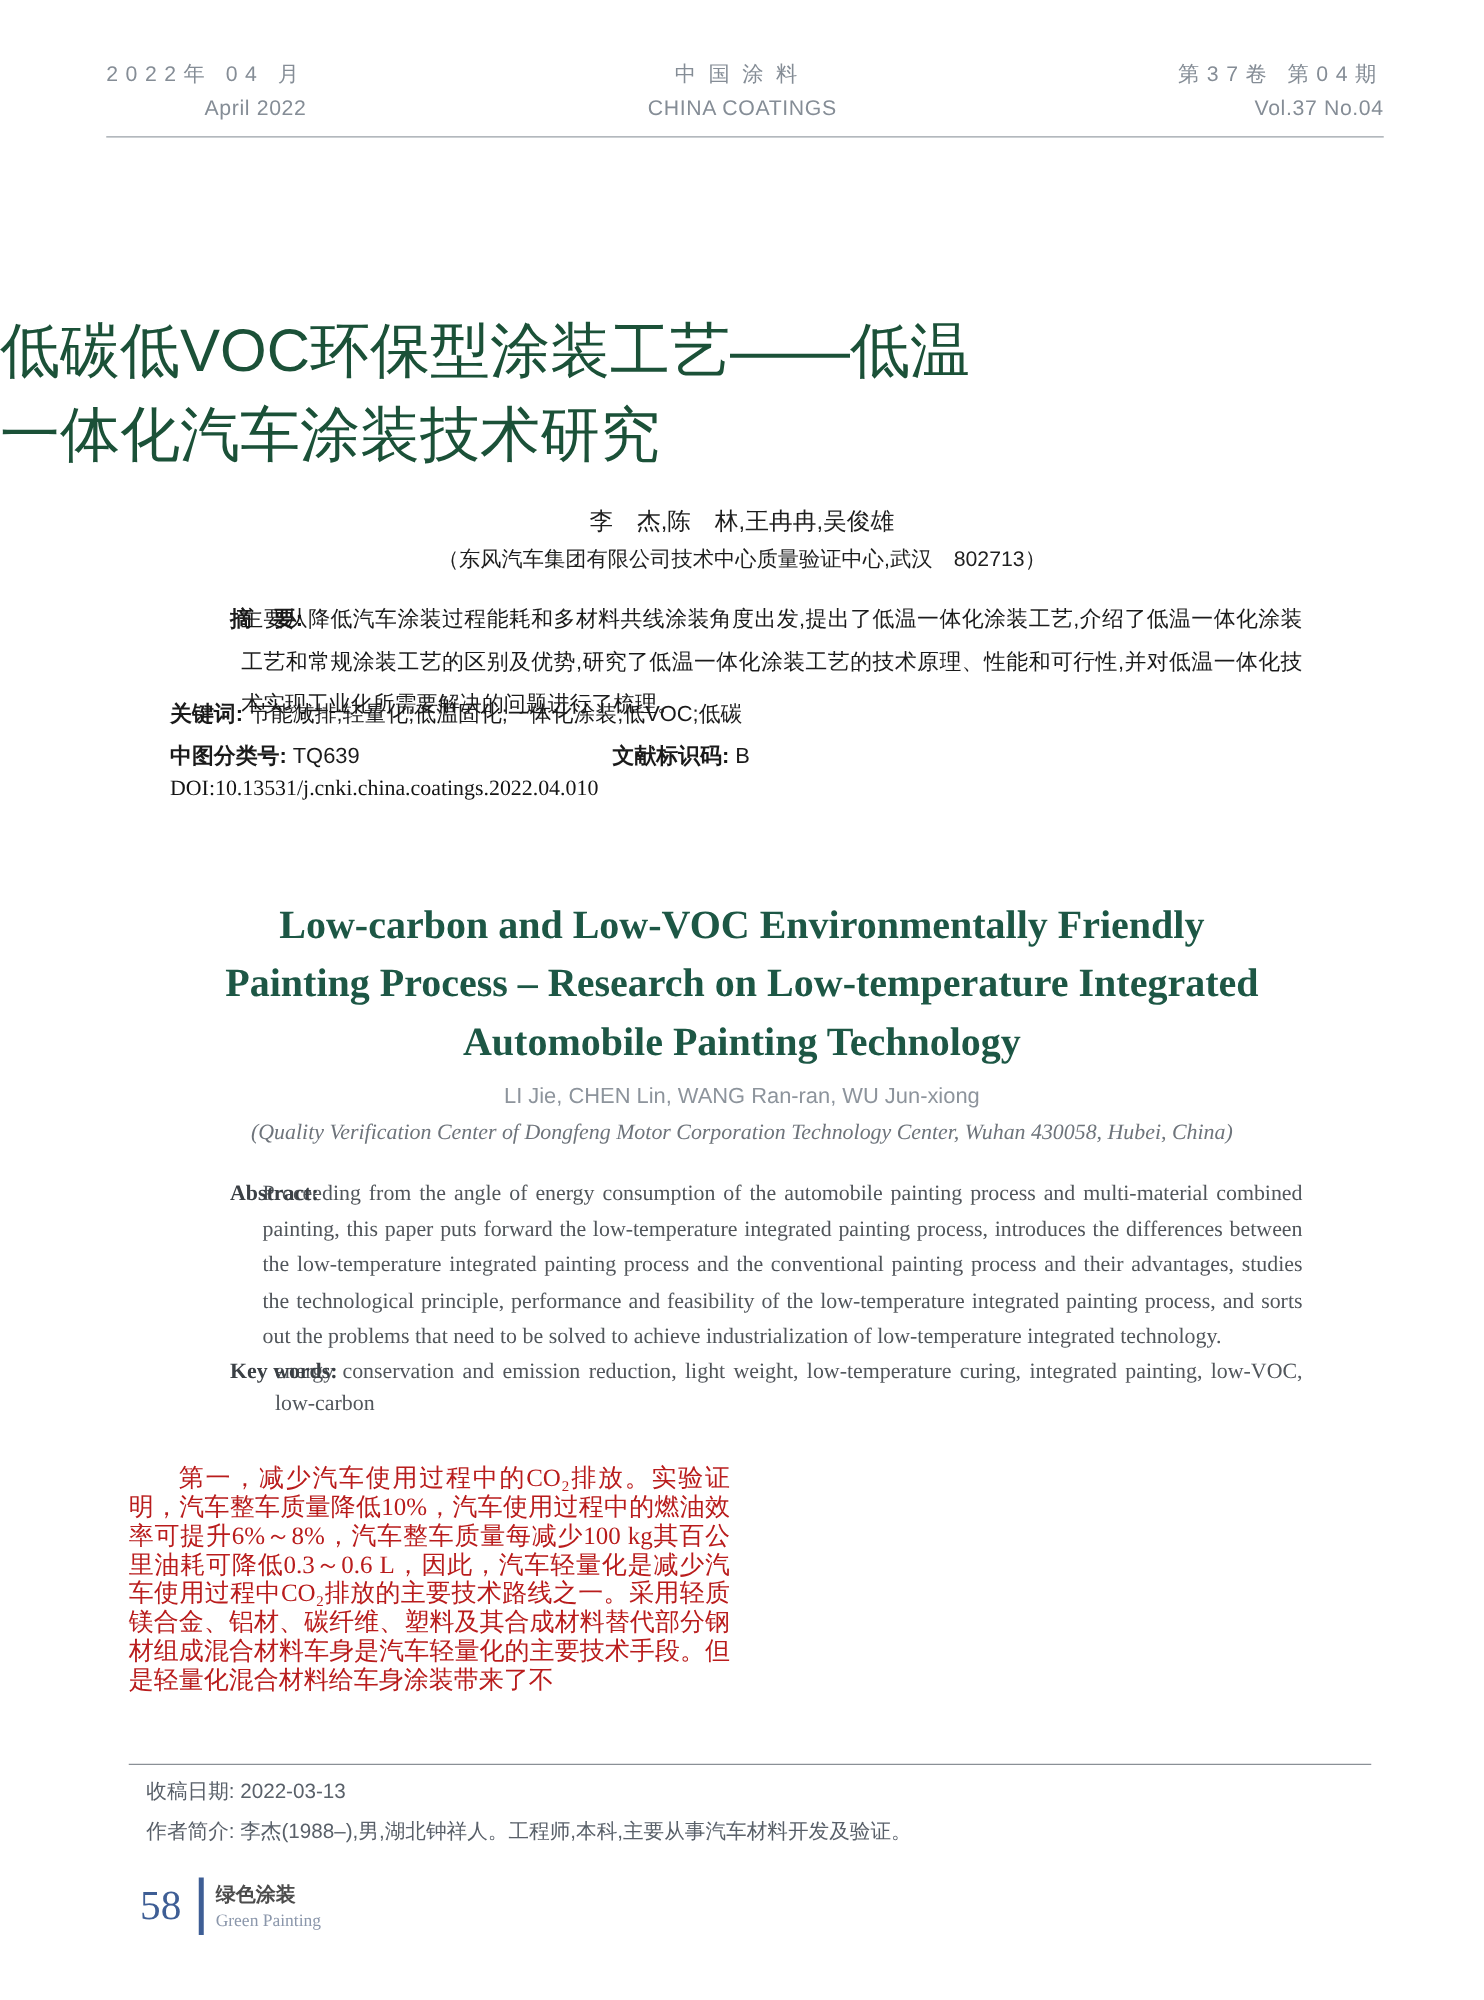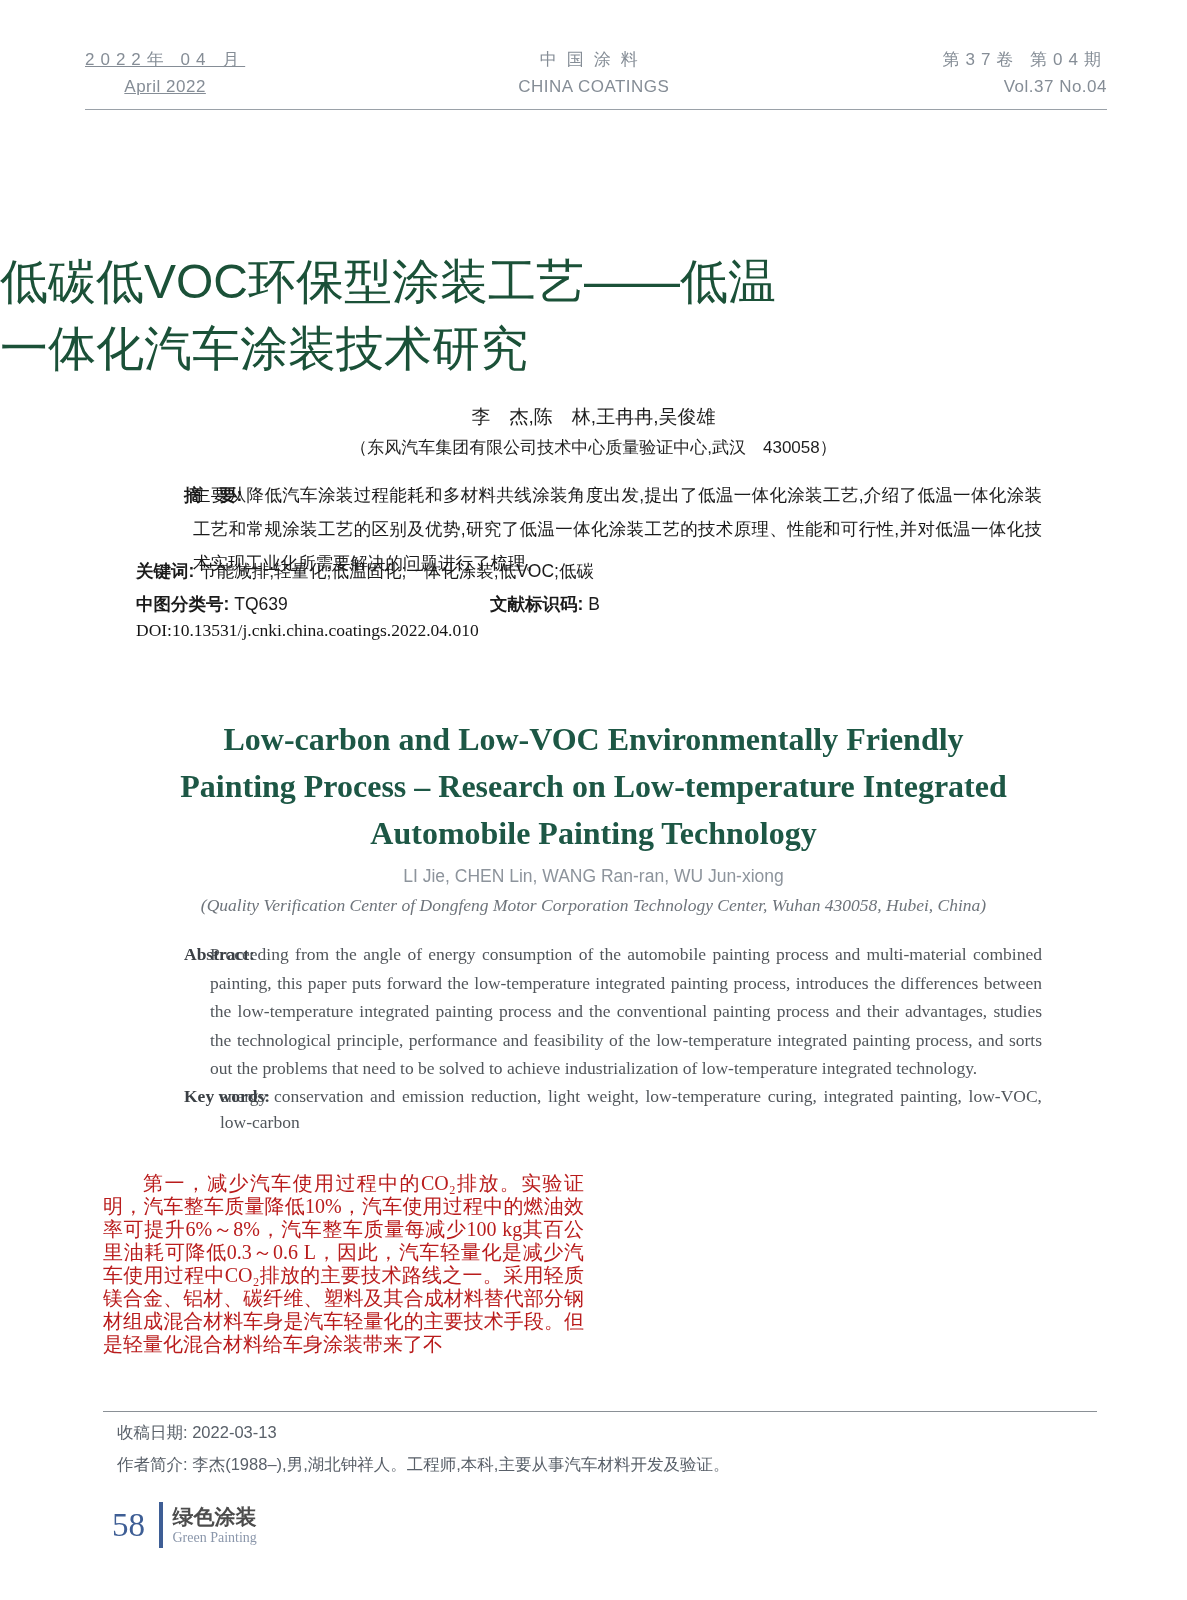--- a/index.html
+++ b/index.html
@@ -16,21 +16,21 @@
   
   .journal-header {
     position: absolute;
     top: 46px; left: 85px; right: 80px;
     display: flex;
     justify-content: space-between;
     color: #858d96;
     font-size: 17px;
     line-height: 27px;
   }
-  .jh-left  { text-align: center; text-decoration: underline; }
+  .jh-left  { text-align: right; }
   .jh-center{ text-align: center; }
   .jh-right { text-align: right; }
   .jh-cn { letter-spacing: 6px; }
   .jh-center .jh-cn { letter-spacing: 10px; }
   .jh-en { letter-spacing: 0.5px; }
   .header-rule {
     position: absolute;
     top: 109px; left: 85px; right: 80px;
     border-top: 1.5px solid #9aa1a8;
   }
@@ -208,21 +208,21 @@
     font-size: 33px;
     color: #3e5e95;
     line-height: 46px;
   }
   .footer-bar {
     width: 3.5px; height: 46px;
     background: #3e5e95;
     margin: 0 10px 0 14px;
   }
   .footer-col-cn {
-    font-size: 21px;
+    font-size: 16px;
     font-weight: 700;
     color: #4c4c4c;
     line-height: 25px;
   }
   .footer-col-en {
     font-family: "Liberation Serif", serif;
     font-size: 14px;
     color: #8b97ab;
     line-height: 17px;
   }
@@ -246,21 +246,21 @@
       <div class="jh-en">Vol.37  No.04</div>
     </div>
   </div>
   <div class="header-rule"></div>
 
   <div class="title-cn">
     <div>低碳低VOC环保型涂装工艺——低温</div>
     <div>一体化汽车涂装技术研究</div>
   </div>
   <div class="authors-cn">李　杰,陈　林,王冉冉,吴俊雄</div>
-  <div class="affil-cn">（东风汽车集团有限公司技术中心质量验证中心,武汉　430058）</div>
+  <div class="affil-cn">（东风汽车集团有限公司技术中心质量验证中心,武汉　802713）</div>
 
   <div class="abstract-cn hang">
     <span class="lbl">摘　要:</span>
     <span>主要从降低汽车涂装过程能耗和多材料共线涂装角度出发,提出了低温一体化涂装工艺,介绍了低温一体化涂装工艺和常规涂装工艺的区别及优势,研究了低温一体化涂装工艺的技术原理、性能和可行性,并对低温一体化技术实现工业化所需要解决的问题进行了梳理。</span>
   </div>
 
   <div class="keywords-cn">
     <span class="lbl">关键词:</span>
     <span>节能减排;轻量化;低温固化;一体化涂装;低VOC;低碳</span>
   </div>

